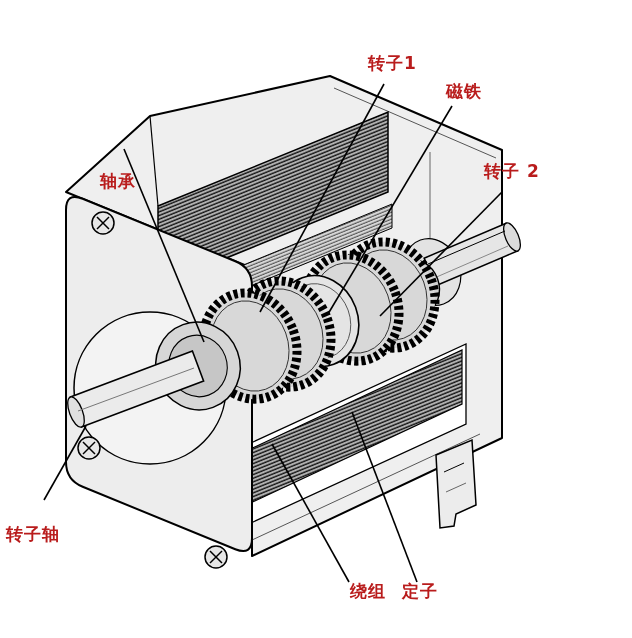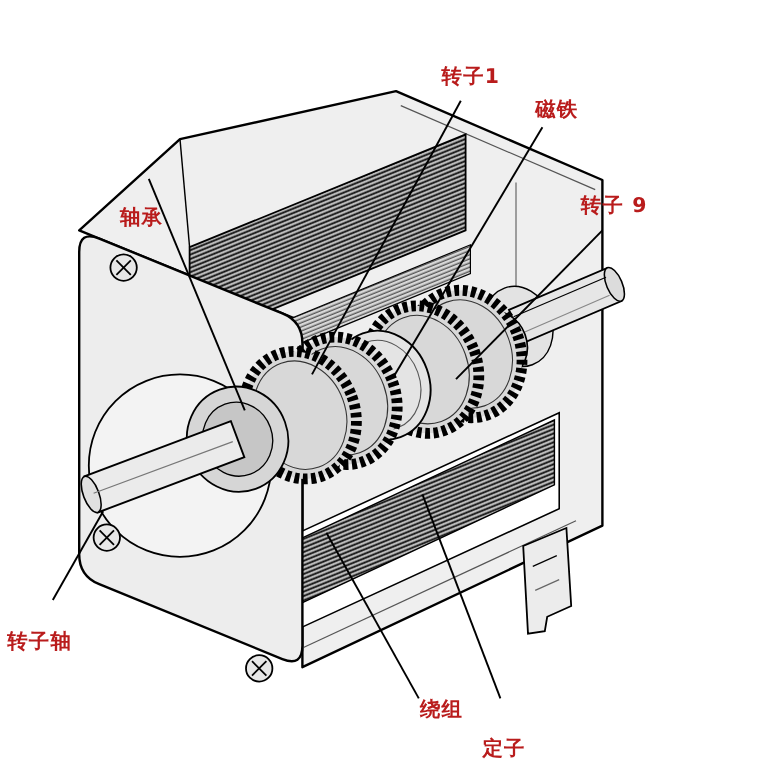--- a/index.html
+++ b/index.html
@@ -134,21 +134,21 @@
       <line x1="417" y1="582" x2="352" y2="412"></line>
     </g>
   </svg>
 
   <div class="diagram-label" style="left:368px;top:52px;">转子1</div>
 
   <div class="diagram-label" style="left:446px;top:80px;">磁铁</div>
 
   <div class="diagram-label" style="left:100px;top:122px;margin-top:48px;">轴承</div>
 
-  <div class="diagram-label" style="left:484px;top:160px;">转子 9</div>
+  <div class="diagram-label" style="left:484px;top:160px;">转子 2</div>
 
   <div class="diagram-label" style="left:6px;top:523px;">转子轴</div>
 
   <div class="diagram-label" style="left:350px;top:580px;">绕组</div>
 
-  <div class="diagram-label" style="left:402px;top:612px;">定子</div>
+  <div class="diagram-label" style="left:402px;top:580px;">定子</div>
 
 </div>
 
 </body></html>

